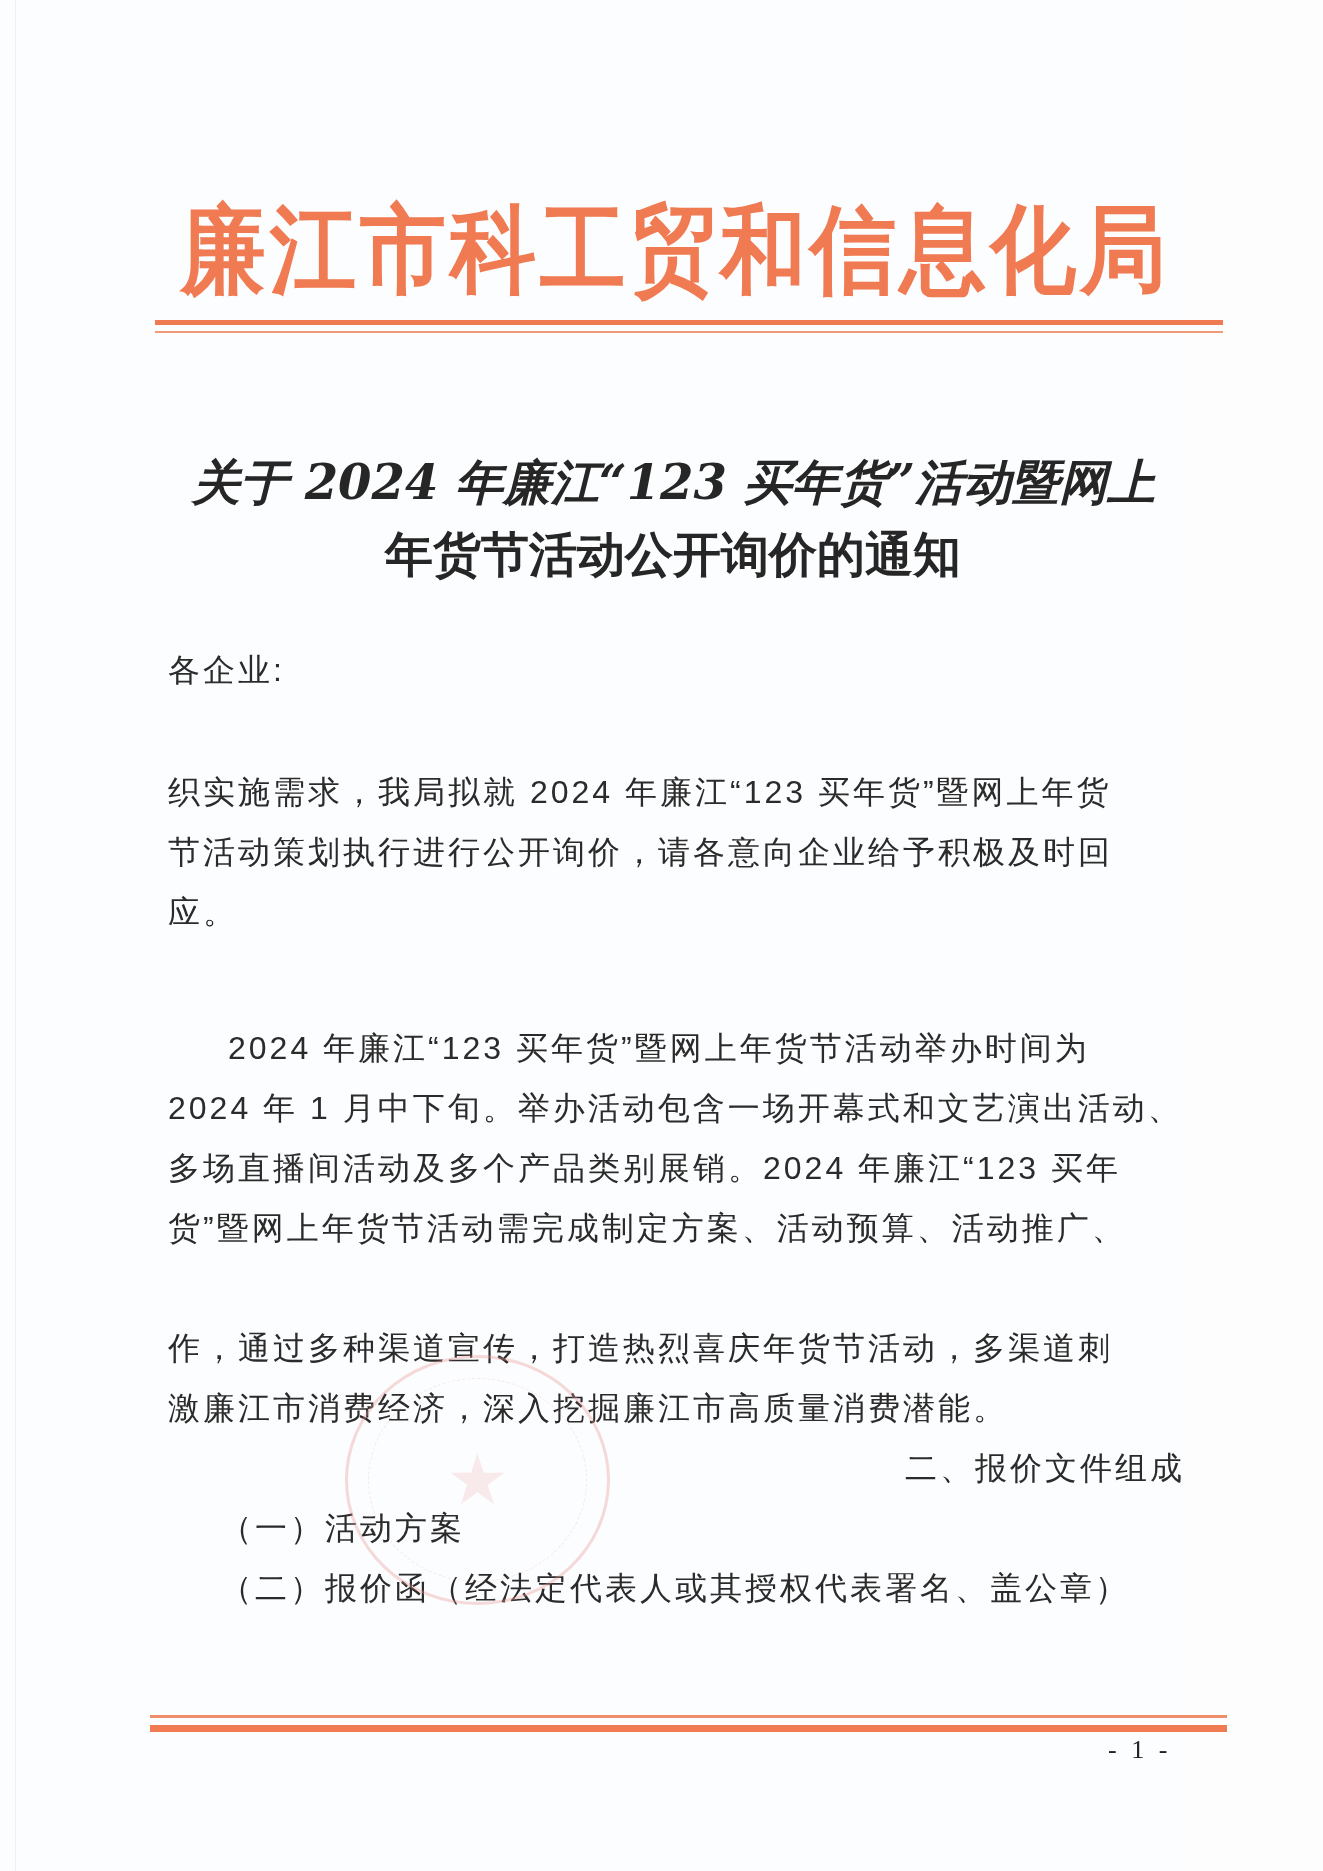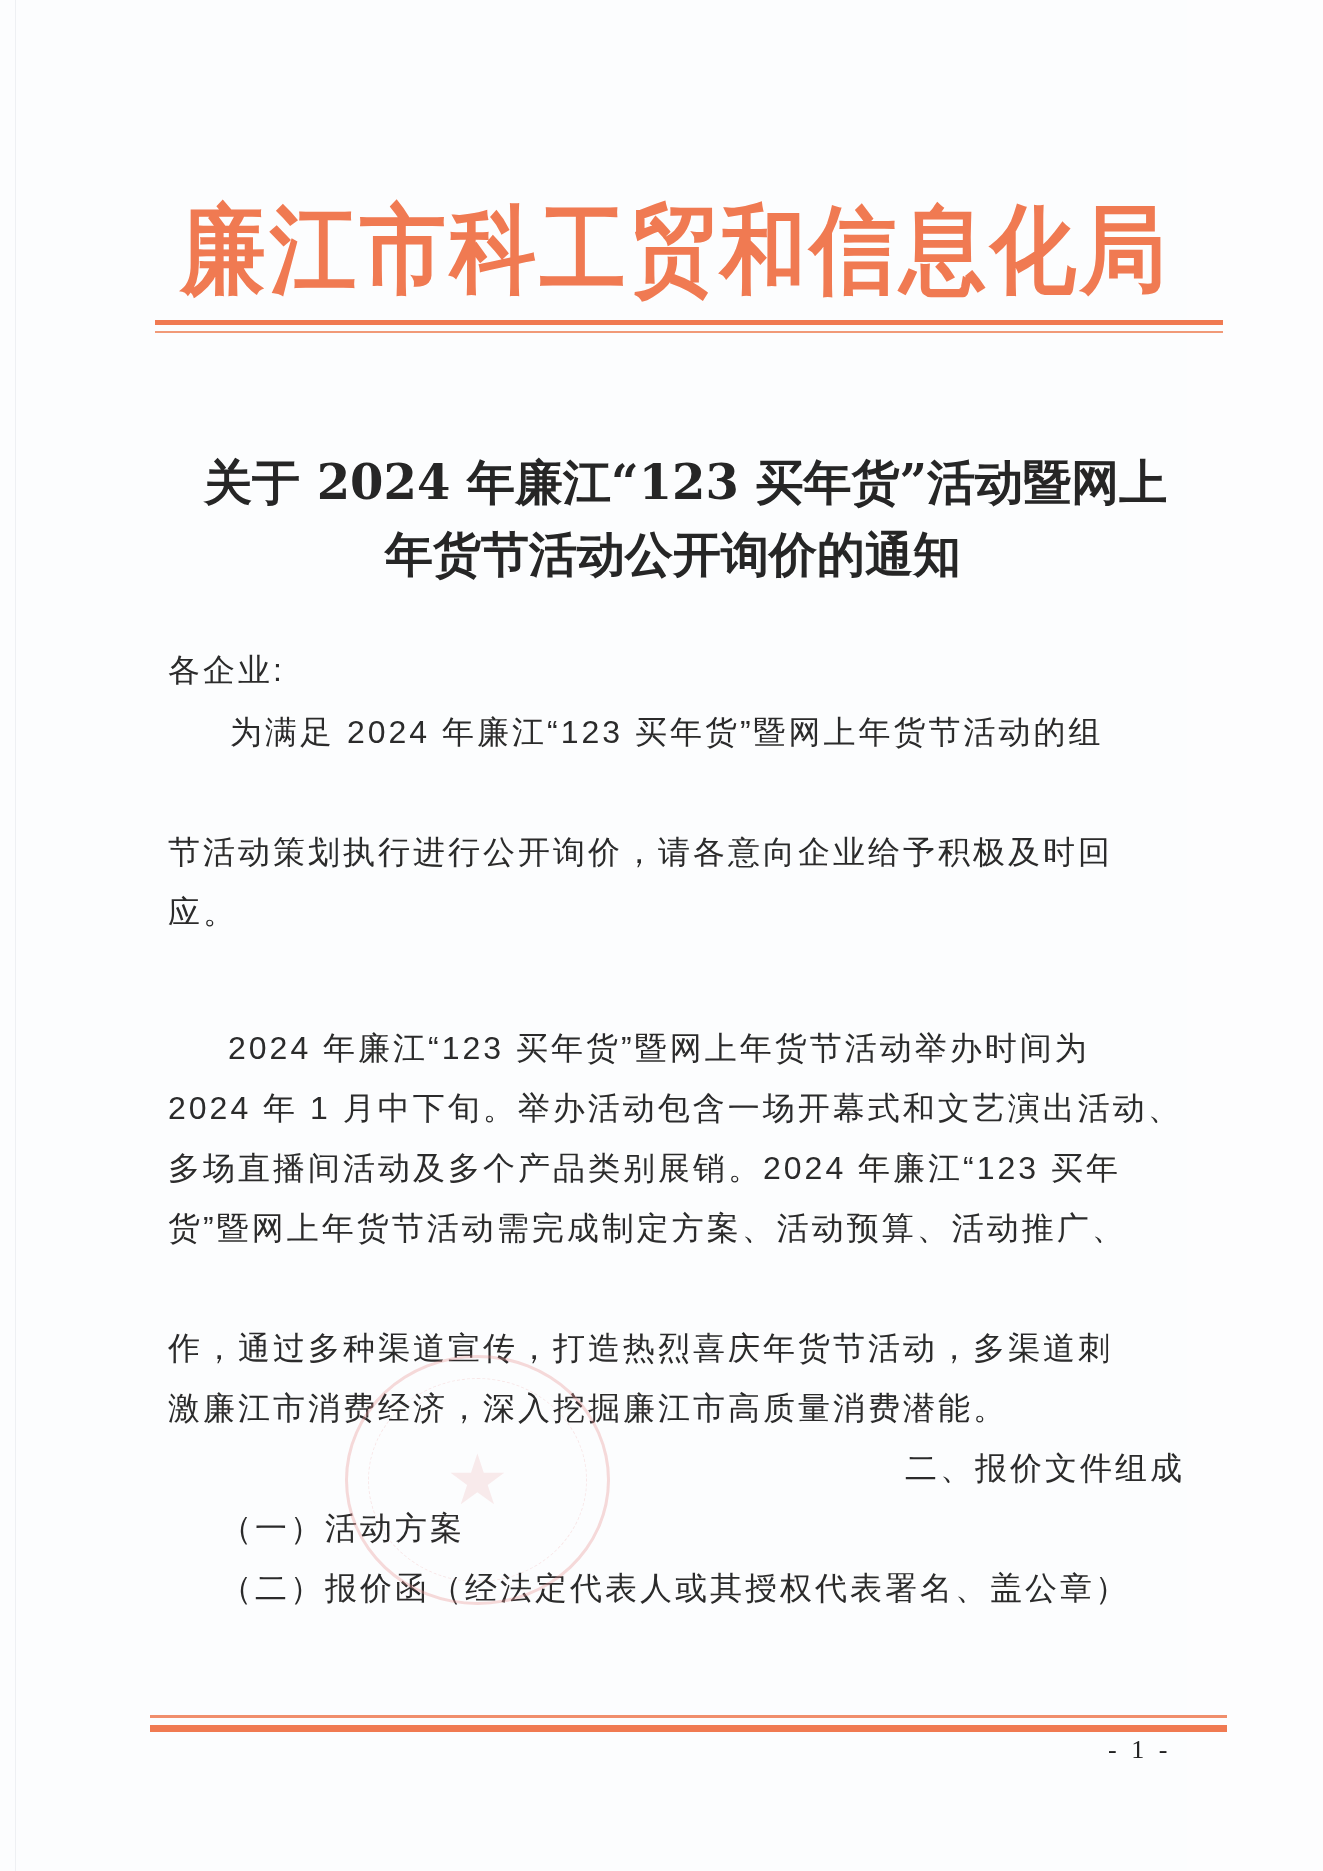--- a/index.html
+++ b/index.html
@@ -57,21 +57,21 @@
       position: absolute;
       left: 170px;
       width: 990px;
       font-family: "DejaVu Serif", "Liberation Serif", serif;
       font-weight: bold;
       font-size: 48px;
       color: #262626;
       white-space: nowrap;
       line-height: 64px;
     }
-    .doc-title.l1 { top: 450px; left: 204px; }
+    .doc-title.l1 { top: 450px; left: 192px; font-style: italic; }
     .doc-title.l2 { top: 522px; left: 385px; }
 
     .body-text {
       position: absolute;
       left: 202px;
       width: 960px;
       font-family: Liberation Sans, sans-serif;
       font-size: 32px;
       color: #2b2b2b;
       white-space: nowrap;
@@ -123,21 +123,21 @@
 
   <div class="org-header">廉江市科工贸和信息化局</div>
   <div class="rule rule-top-thick"></div>
   <div class="rule rule-top-thin"></div>
 
   <div class="doc-title l1">关于 2024 年廉江“123 买年货”活动暨网上</div>
   <div class="doc-title l2">年货节活动公开询价的通知</div>
 
   <div class="body-text" style="top:650px; left:168px;">各企业:</div>
 
-  <div class="body-text" style="top:712px; left:230px;">为满足 2024 年廉江“123 买年货”暨网上年货节活动的组</div>
+  <div class="body-text" style="top:772px; left:168px;">织实施需求，我局拟就 2024 年廉江“123 买年货”暨网上年货</div>
   <div class="body-text" style="top:832px; left:168px;">节活动策划执行进行公开询价，请各意向企业给予积极及时回</div>
   <div class="body-text" style="top:892px; left:168px;">应。</div>
 
 
   <div class="body-text" style="top:1028px; left:228px;">2024 年廉江“123 买年货”暨网上年货节活动举办时间为</div>
   <div class="body-text" style="top:1088px; left:168px;">2024 年 1 月中下旬。举办活动包含一场开幕式和文艺演出活动、</div>
   <div class="body-text" style="top:1148px; left:168px;">多场直播间活动及多个产品类别展销。2024 年廉江“123 买年</div>
   <div class="body-text" style="top:1208px; left:168px;">货”暨网上年货节活动需完成制定方案、活动预算、活动推广、</div>
   <div class="body-text" style="top:1328px; left:168px;">作，通过多种渠道宣传，打造热烈喜庆年货节活动，多渠道刺</div>
   <div class="body-text" style="top:1388px; left:168px;">激廉江市消费经济，深入挖掘廉江市高质量消费潜能。</div>

